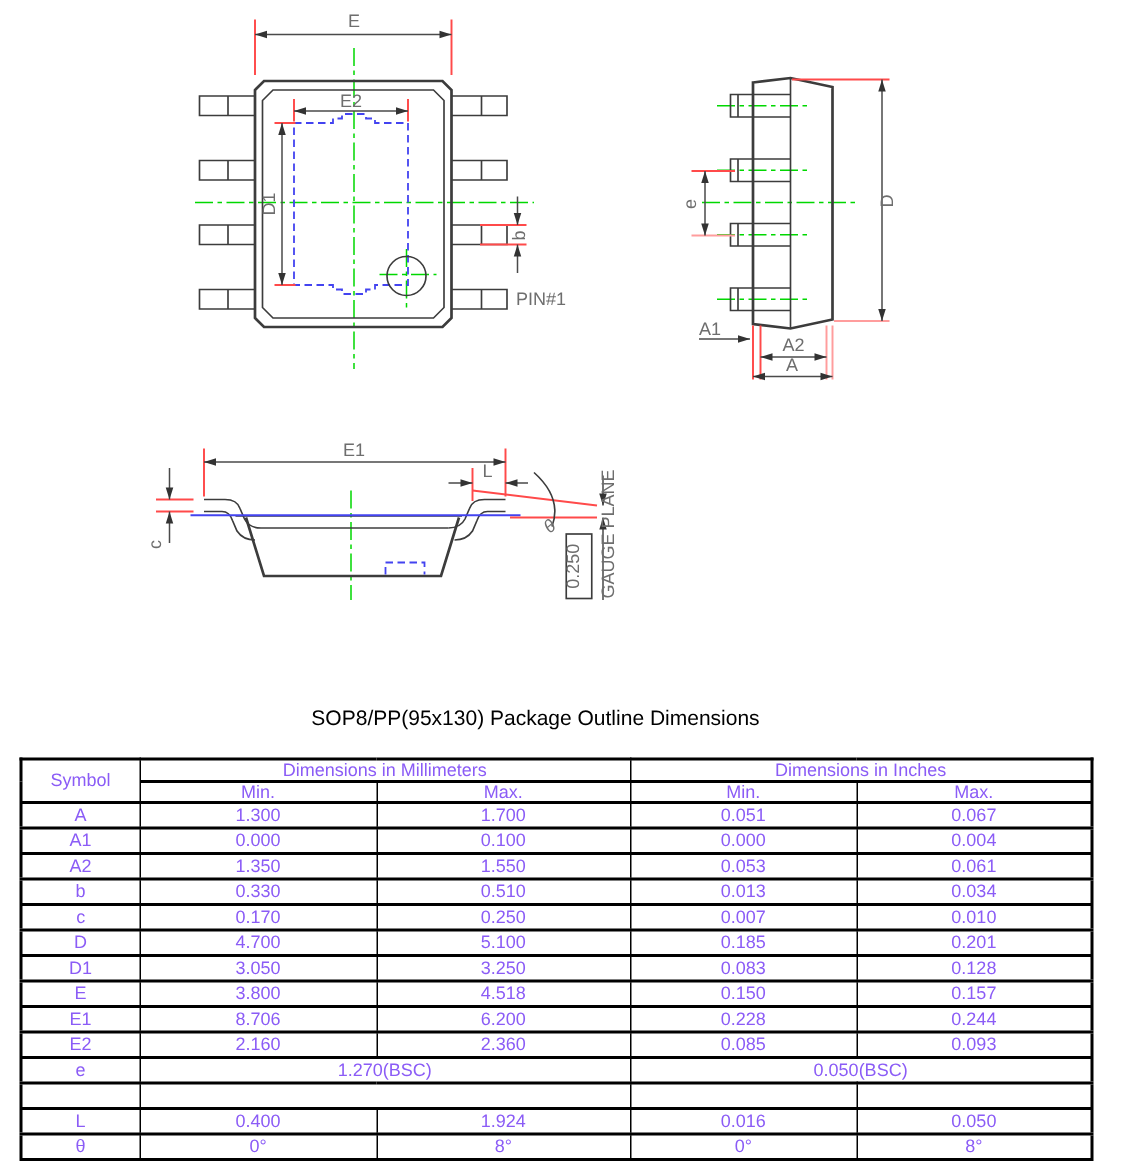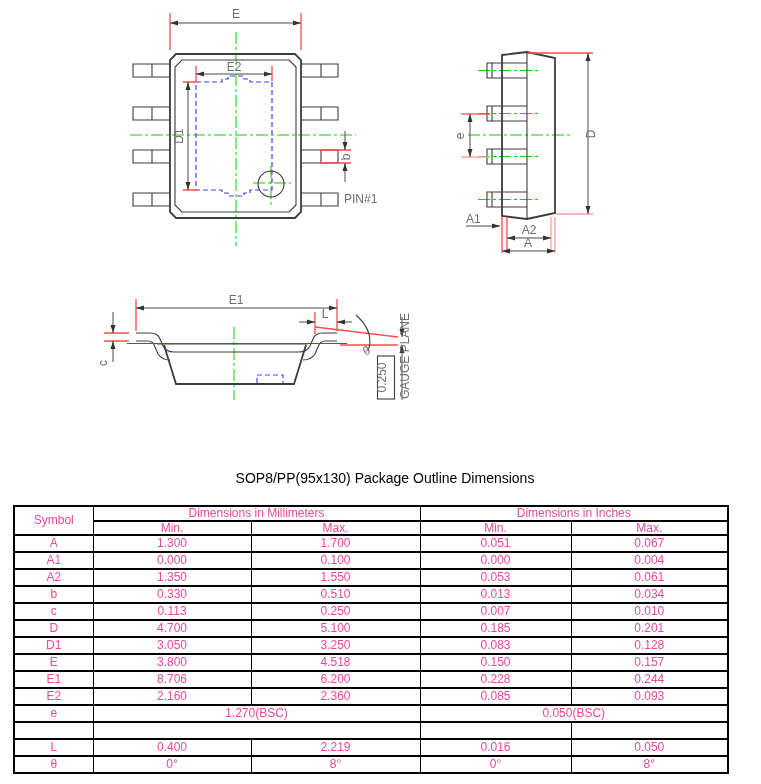--- a/index.html
+++ b/index.html
@@ -1,22 +1,22 @@
 <!DOCTYPE html>
 <html><head>
 <meta charset="utf-8">
 <style>
   html,body{margin:0;padding:0;background:#fff;}
   .page{position:relative;width:761px;height:784px;background:#fff;overflow:hidden;
         font-family:"Liberation Sans",sans-serif;}
   .drawings{position:absolute;left:0;top:0;}
   .title{position:absolute;left:0;top:470px;width:714px;text-align:center;
-         font-size:14px;color:#000;padding-left:28px;}
+         font-size:14px;color:#000;}
   table.dims{position:absolute;left:13px;top:505px;width:714px;border-collapse:collapse;
-         table-layout:fixed;font-size:12px;color:#ec4899;border:2px solid #000;}
+         table-layout:fixed;font-size:12px;color:#8b5cf6;border:2px solid #000;}
   table.dims td,table.dims th{border:1px solid #000;padding:0;text-align:center;
          font-weight:normal;line-height:1.05;height:15px;vertical-align:middle;}
   table.dims tr{border-bottom:2px solid #000;}
   table.dims tr.hdr td,table.dims tr.hdr th{height:12px;}
   
   .ol{stroke:#3c3c3c;fill:none;stroke-width:1.8;}
   .ol2{stroke:#3c3c3c;fill:none;stroke-width:1.1;}
   .dim{stroke:#4a4a4a;fill:none;stroke-width:1;}
   .arr{fill:#333;stroke:none;}
   .red{stroke:#ff4a4a;fill:none;stroke-width:1.3;}
@@ -260,21 +260,21 @@
   </tr>
   <tr>
     <td>b</td>
     <td>0.330</td>
     <td>0.510</td>
     <td>0.013</td>
     <td>0.034</td>
   </tr>
   <tr>
     <td>c</td>
-    <td>0.113</td>
+    <td>0.170</td>
     <td>0.250</td>
     <td>0.007</td>
     <td>0.010</td>
   </tr>
   <tr>
     <td>D</td>
     <td>4.700</td>
     <td>5.100</td>
     <td>0.185</td>
     <td>0.201</td>
@@ -314,21 +314,21 @@
   </tr>
   <tr>
     <td></td>
     <td colspan="2"></td>
     <td></td>
     <td></td>
   </tr>
   <tr>
     <td>L</td>
     <td>0.400</td>
-    <td>2.219</td>
+    <td>1.924</td>
     <td>0.016</td>
     <td>0.050</td>
   </tr>
   <tr>
     <td>θ</td>
     <td>0°</td>
     <td>8°</td>
     <td>0°</td>
     <td>8°</td>
   </tr>

